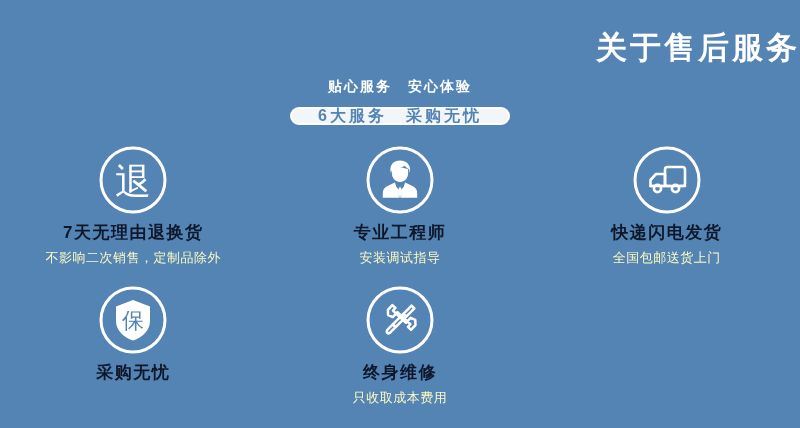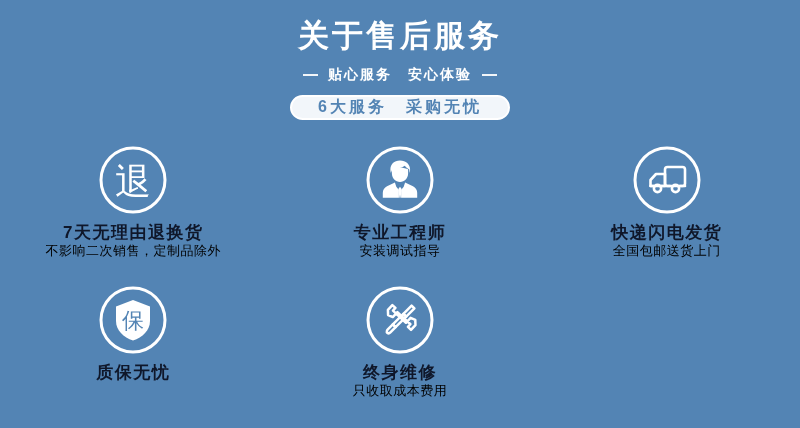--- a/index.html
+++ b/index.html
@@ -20,38 +20,39 @@
     position: relative;
     width: 800px;
     height: 428px;
     background: #5384b4;
     box-sizing: border-box;
   }
 
   
   .header {
     width: 100%;
-    padding-top: 16px;
-    text-align: center;
+    padding-top: 28px;
+    text-align: right;
   }
   .main-title {
     font-size: 31px;
     font-weight: bold;
     letter-spacing: 3px;
     line-height: 40px;
     color: #ffffff;
     margin: 0;
   }
   .sub-row {
     margin-top: 9px;
     display: flex;
     align-items: center;
     justify-content: center;
     gap: 10px;
     height: 20px;
+    flex-direction: column;
   }
   .dash {
     display: inline-block;
     width: 15px;
     height: 2px;
     background: #ffffff;
     opacity: .92;
   }
   .sub-title {
     font-size: 14px;
@@ -62,21 +63,21 @@
   }
   .pill-row {
     margin-top: 10px;
     display: flex;
     justify-content: center;
   }
   .pill {
     display: inline-flex;
     align-items: center;
     justify-content: center;
-    height: 25px;
+    height: 18px;
     padding: 0 26px;
     border: 2px solid #ffffff;
     border-radius: 14px;
     background: #f2f6fa;
     font-size: 16px;
     font-weight: bold;
     letter-spacing: 3px;
     color: #5384b4;
     white-space: pre;
     box-sizing: border-box;
@@ -112,24 +113,24 @@
   }
   .cell-title {
     margin-top: 8px;
     font-size: 17px;
     font-weight: bold;
     letter-spacing: 1.5px;
     color: #0f172a;
     line-height: 20px;
   }
   .cell-desc {
-    margin-top: 0;
+    margin-top: 7px;
     font-size: 13px;
     letter-spacing: .5px;
-    color: #000000;
+    color: #fef9c3;
     line-height: 16px;
   }
 </style>
 </head>
 <body>
 
 <div class="banner">
 
   <div class="header">
     <div class="main-title">关于售后服务</div>
@@ -197,21 +198,21 @@
     </div>
 
     <div class="cell">
       <div class="icon-wrap">
         <svg width="70" height="70" viewBox="0 0 70 70" aria-hidden="true">
           <circle cx="35" cy="35" r="32" fill="none" stroke="#ffffff" stroke-width="3"></circle>
           <path d="M35 15 L52 21.5 V36 C52 45.5 44.5 52.3 35 55.5 C25.5 52.3 18 45.5 18 36 V21.5 Z" fill="#ffffff"></path>
           <text x="35" y="35.5" text-anchor="middle" dominant-baseline="central" font-family="'Liberation Sans','DejaVu Sans',sans-serif" font-size="22" fill="#5384b4">保</text>
         </svg>
       </div>
-      <div class="cell-title">质保无忧</div>
+      <div class="cell-title">采购无忧</div>
     </div>
 
 
     <div class="cell">
       <div class="icon-wrap">
         <svg width="70" height="70" viewBox="0 0 70 70" aria-hidden="true">
           <circle cx="35" cy="35" r="32" fill="none" stroke="#ffffff" stroke-width="3"></circle>
           <g fill="none" stroke="#ffffff" stroke-width="2.5" stroke-linejoin="round" stroke-linecap="round">
 
             <path d="M27.8 19.8 L23.2 24.4 L23.2 29.6 L27.8 31.8 L32.6 27.0

